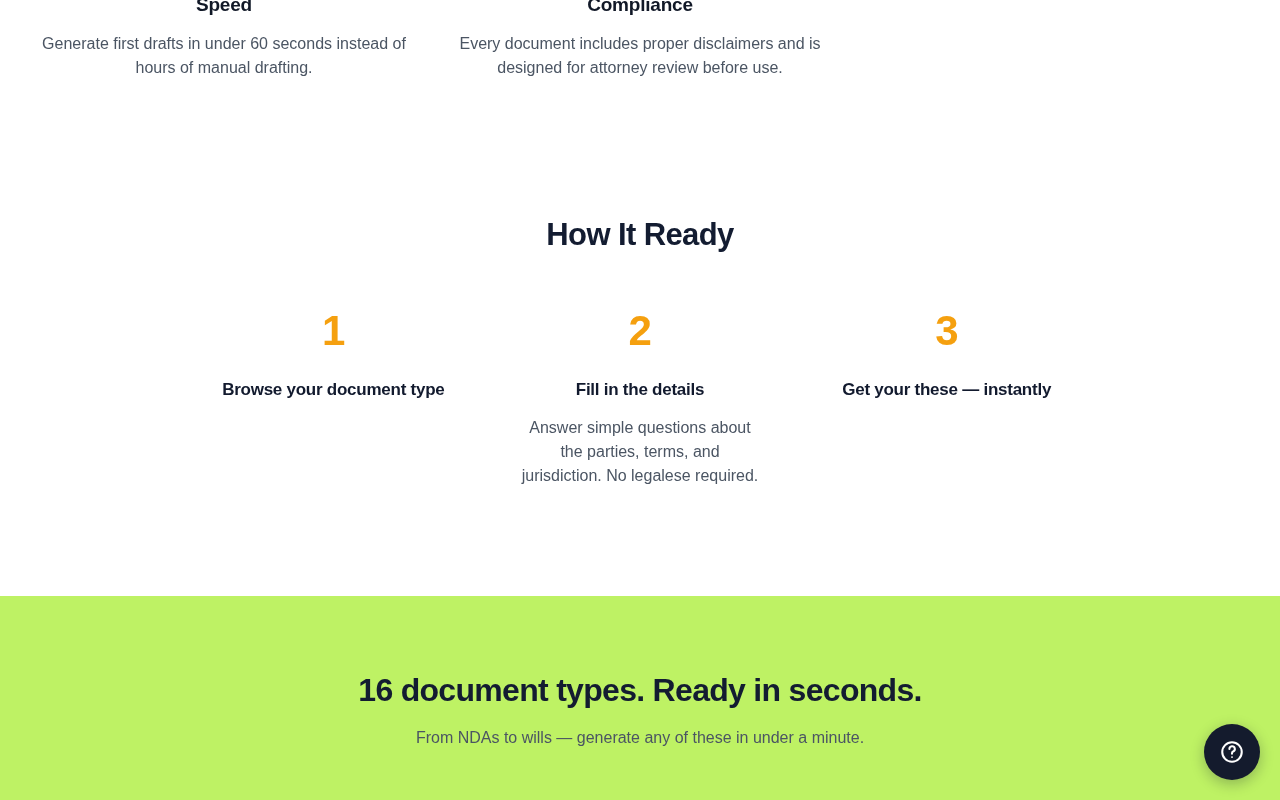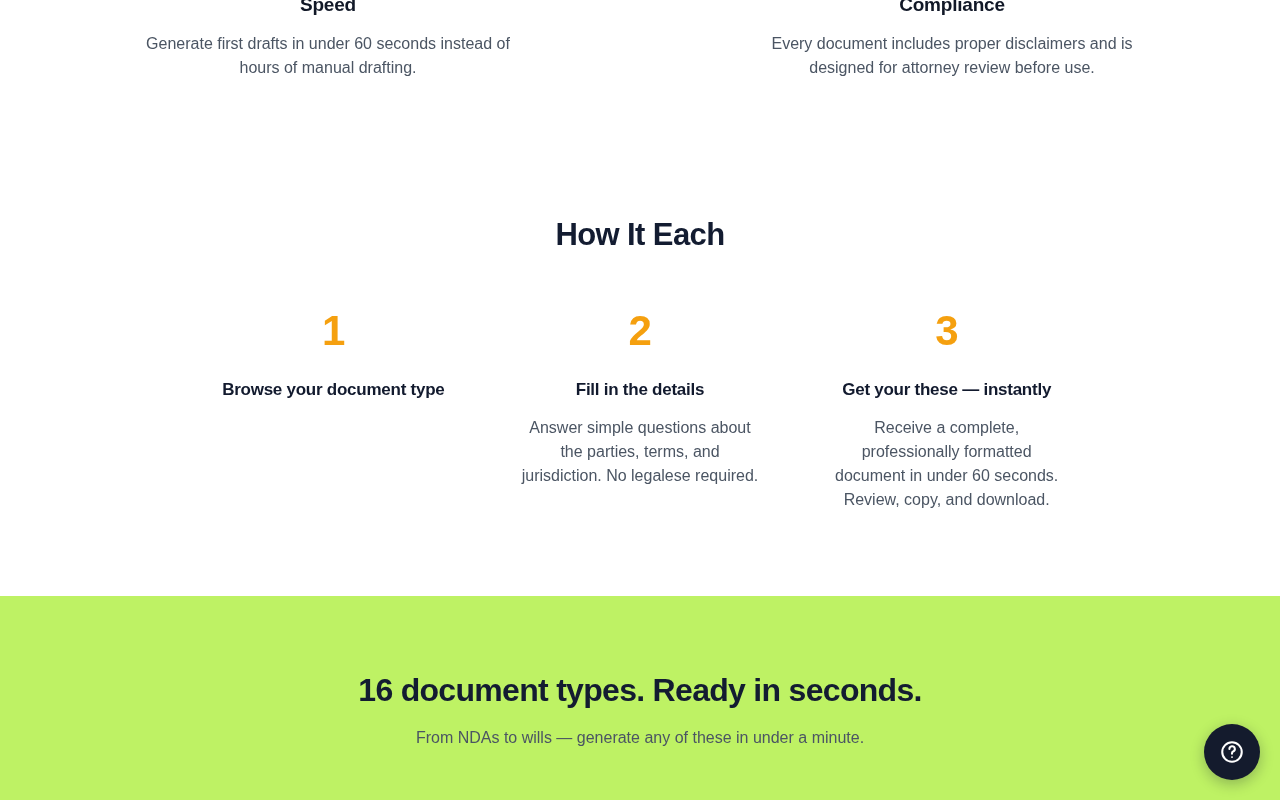--- a/index.html
+++ b/index.html
@@ -25,21 +25,21 @@
   }
 
   
   .features-section {
     background: #ffffff;
     padding: 0 32px;
   }
 
   .features-grid {
     display: grid;
-    grid-template-columns: repeat(2, 1fr);
+    grid-template-columns: repeat(3, 1fr);
     column-gap: 32px;
     max-width: 1248px;
     margin: 0 auto;
   }
 
   .feature-card {
     text-align: center;
     padding-top: 0;
   }
 
@@ -185,39 +185,38 @@
 
       <div class="feature-card">
         <h3 class="feature-title">Compliance</h3>
         <p class="feature-desc">Every document includes proper disclaimers and is designed for attorney review before use.</p>
       </div>
 
     </div>
   </section>
 
   <section class="how-section">
-    <h2 class="how-heading">How It Each</h2>
+    <h2 class="how-heading">How It Ready</h2>
 
     <div class="steps-grid">
 
       <div class="step step-narrow">
         <div class="step-number">1</div>
         <h4 class="step-title">Browse your document type</h4>
       </div>
 
       <div class="step step-mid">
         <div class="step-number">2</div>
         <h4 class="step-title">Fill in the details</h4>
         <p class="step-desc">Answer simple questions about the parties, terms, and jurisdiction. No legalese required.</p>
       </div>
 
       <div class="step step-wide">
         <div class="step-number">3</div>
         <h4 class="step-title">Get your these — instantly</h4>
-        <p class="step-desc">Receive a complete, professionally formatted document in under 60 seconds. Review, copy, and download.</p>
       </div>
 
     </div>
   </section>
 
   <section class="doctypes-section">
     <h2 class="doctypes-heading">16 document types. Ready in seconds.</h2>
     <p class="doctypes-sub">From NDAs to wills — generate any of these in under a minute.</p>
   </section>
 

